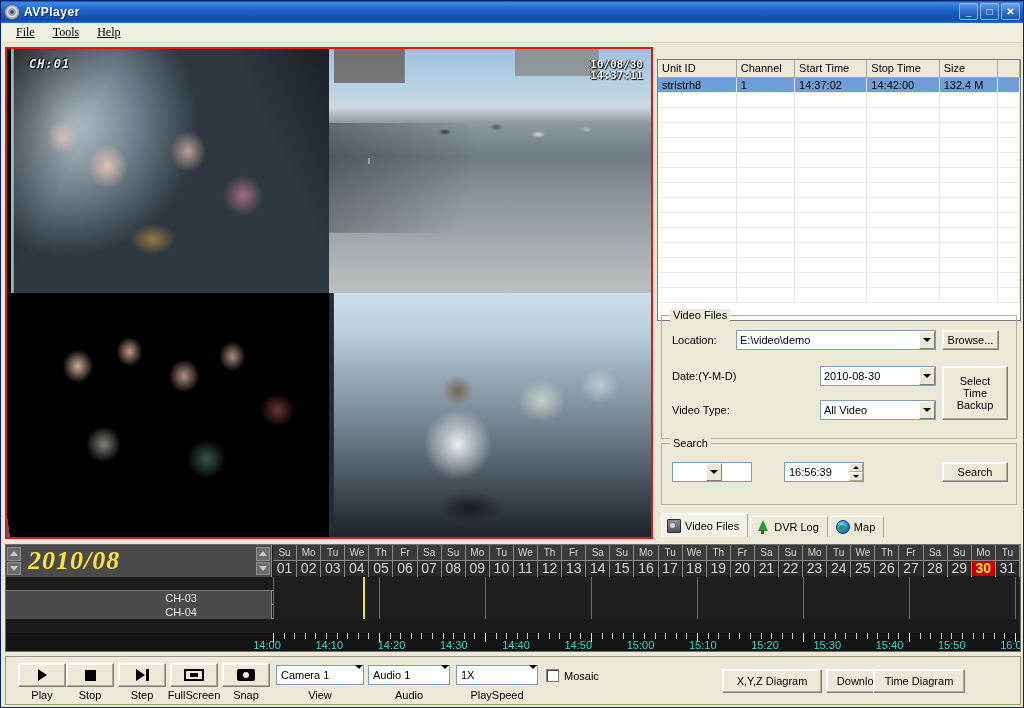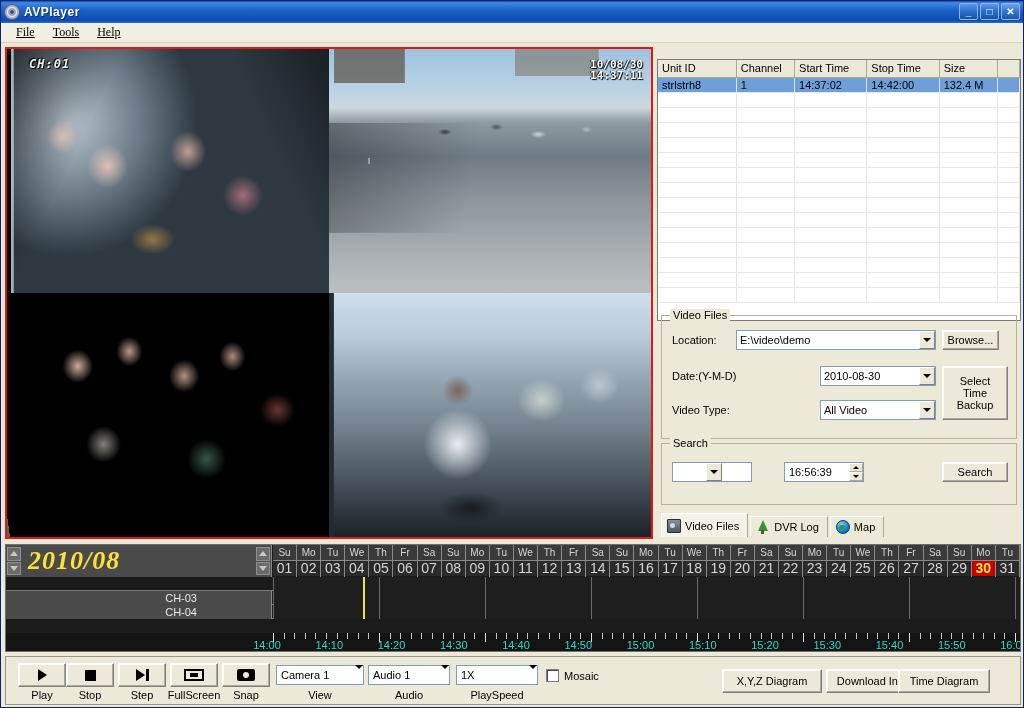--- a/index.html
+++ b/index.html
@@ -920,16 +920,16 @@
     </div>
     <div class="tbcaption" style="left:450px; width:82px;">PlaySpeed</div>
 
     <div class="chk" style="left:540px;">
       <span class="box"></span>
       <span>Mosaic</span>
     </div>
 
     <div class="bigbtn" style="left:716px; width:100px;">X,Y,Z Diagram</div>
     <div class="bigbtn" style="left:820px; width:92px;">Download Info</div>
-    <div class="bigbtn" style="left:892px; width:92px;">Time Diagram</div>
+    <div class="bigbtn" style="left:867px; width:92px;">Time Diagram</div>
   </div>
 
 </div>
 
 </body></html>

